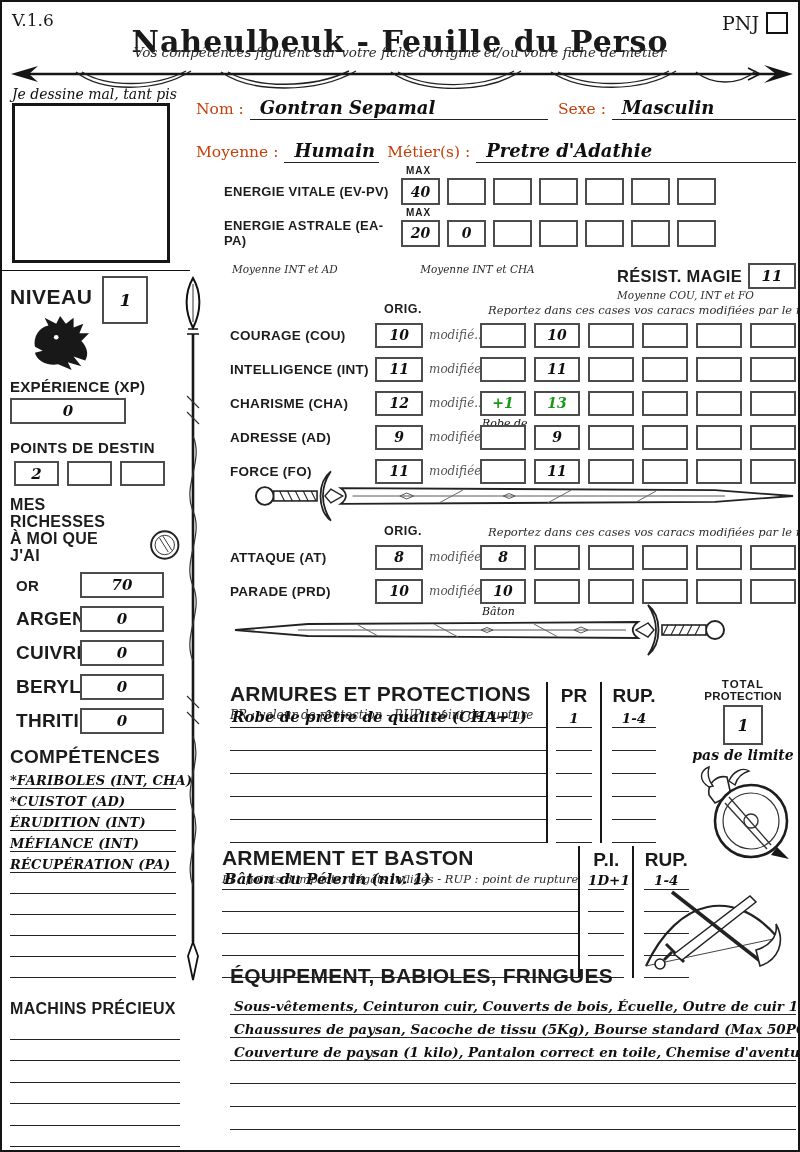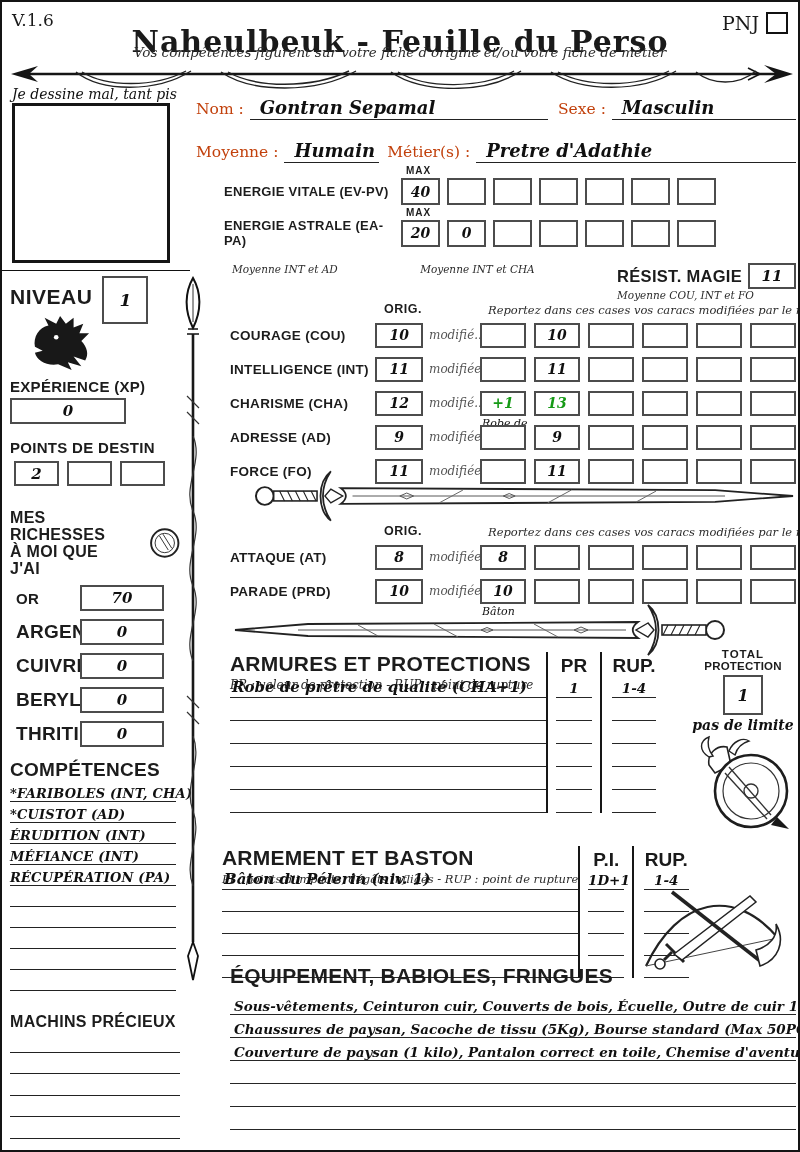--- a/index.html
+++ b/index.html
@@ -27,21 +27,21 @@
   .side-hr{height:0;border-top:1.6px solid #111;margin:7px 0 0 -8px;width:188px}
   .niveau-row{display:flex;align-items:flex-start;margin-top:5px}
   .niveau-label{font-size:21px;letter-spacing:.5px;padding-top:9px}
   .niveau-box{width:46px;height:48px;margin-left:10px;font-size:17px;border-width:2.5px}
   .dragon{margin:-10px 0 0 16px;display:block}
   .xp-label{font-size:15px;margin-top:6px}
   .xp-box{width:116px;height:26px;margin-top:3px;font-size:15px}
   .destin-label{font-size:15px;margin-top:15px}
   .destin-row{display:flex;gap:8px;margin:5px 0 0 4px}
   .destin-box{width:45px;height:25px;font-size:15px}
-  .rich-head{display:flex;align-items:center;margin-top:23px;gap:19px}
+  .rich-head{display:flex;align-items:flex-end;margin-top:10px;gap:19px}
   .rich-label{font-size:16px;line-height:17px}
   .cur-row{display:flex;align-items:center;margin-top:8px}
   .cur-label{font-size:19px;width:70px;padding-left:6px;box-sizing:border-box}
   .cur-box{width:84px;height:26px;font-size:15px}
   .comp-label{font-size:19px;margin-top:12px}
   .comp-line{height:21px;margin-right:6px}
   .comp-line span{font-size:13px;letter-spacing:.2px;white-space:nowrap}
   .machins-label{font-size:16px;margin-top:22px}
   .machin-line{height:21.5px;margin-right:2px}
 
@@ -87,21 +87,21 @@
   .mod{width:54px;font-size:12px;color:#555;padding-left:6px;box-sizing:border-box;white-space:nowrap}
   .cells{display:flex;gap:8px;margin-left:3px}
   .cell{width:46px;height:25px;font-size:14px;position:relative}
   .cell-note{position:absolute;top:24px;left:0;width:70px;font-size:11px;font-weight:400;white-space:nowrap}
   .green span{color:#169a16}
 
   #sword1{position:absolute;top:468px;left:250px}
   #sword2{position:absolute;top:602px;left:230px}
 
   
-  #armures{position:absolute;top:650px;left:228px;width:566px}
+  #armures{position:absolute;top:680px;left:228px;width:566px}
   #armement{position:absolute;top:844px;left:220px;width:566px}
   .prot-grid{display:grid;grid-template-columns:1fr 54px 66px;width:436px;grid-auto-rows:23px}
   .prot-grid.arm{grid-auto-rows:22px}
   .pg-headname{padding-bottom:4px}
   .sec-title{font-size:21px;letter-spacing:.2px;margin:0;line-height:24px;white-space:nowrap}
   .sec-sub{font-size:12px;margin-top:2px;white-space:nowrap}
   .sec-sub.tight{font-size:11.5px}
   .pg-colhead{border-left:2px solid #161616;font-size:19px;font-weight:700;text-align:center;padding-top:3px}
   .pg-name{border-bottom:1.7px solid #262626;display:flex;align-items:flex-end;padding:0 4px 1px 2px}
   .pg-name span{font-size:15px;white-space:nowrap}

